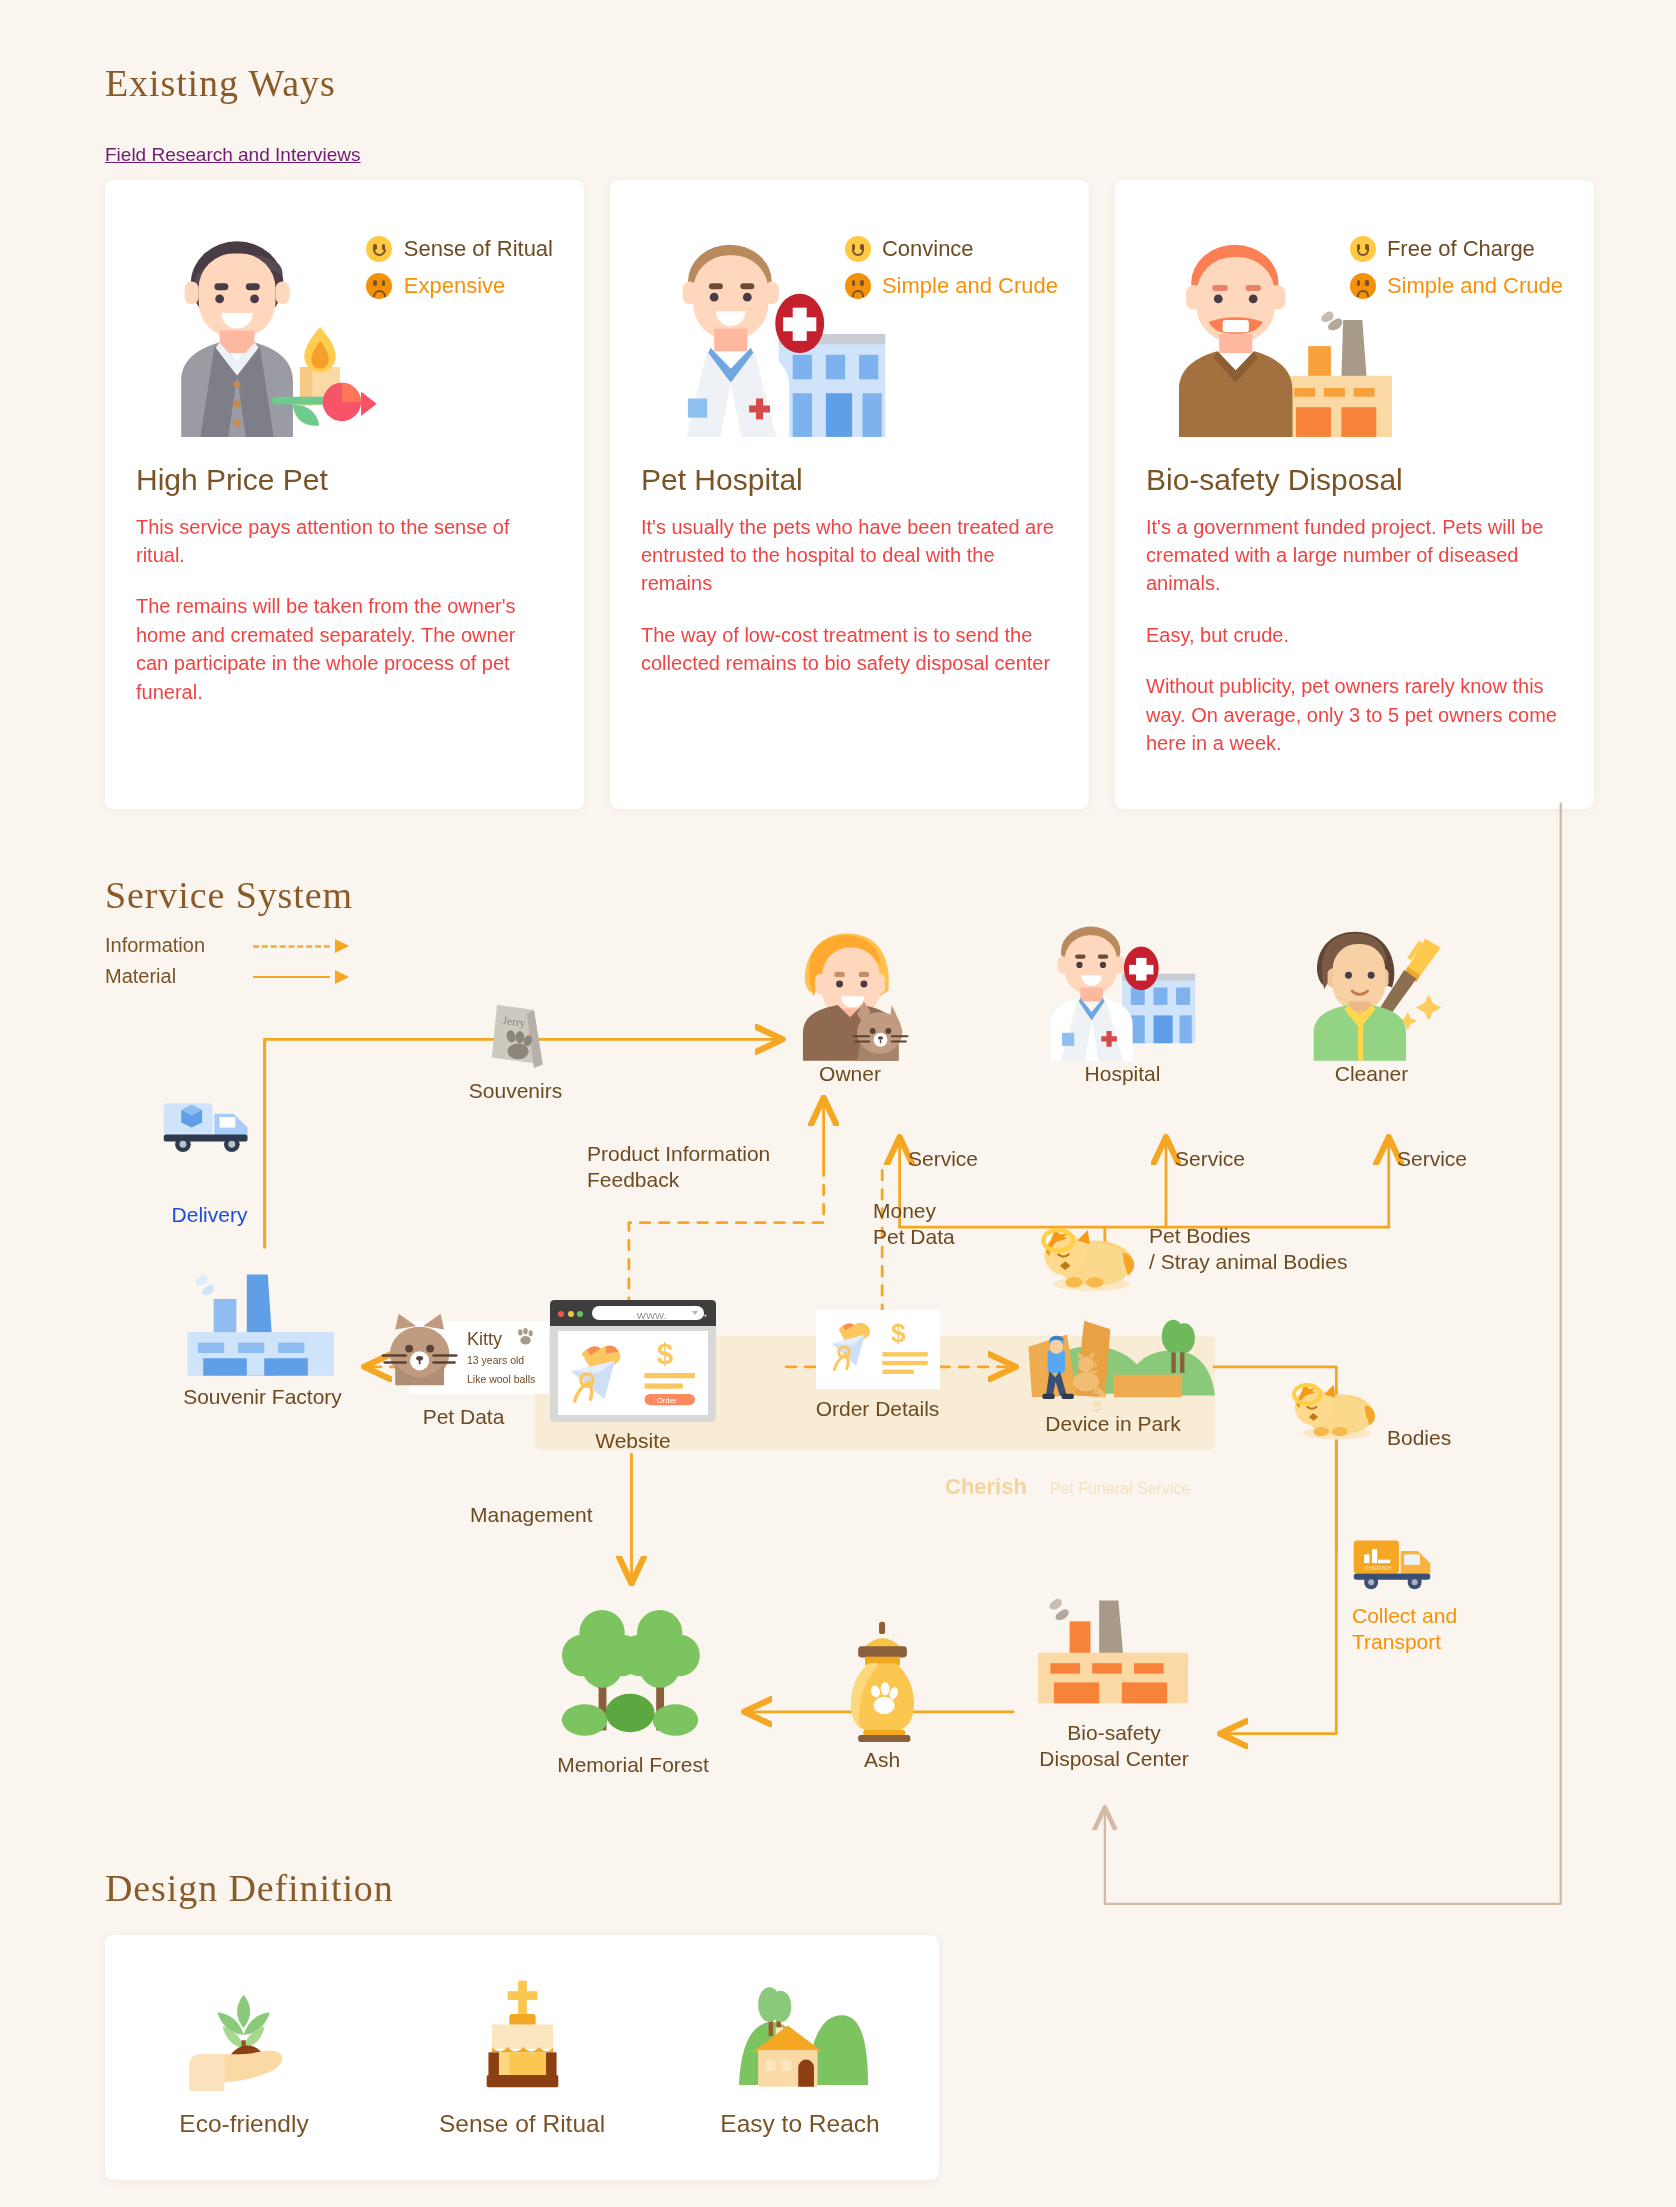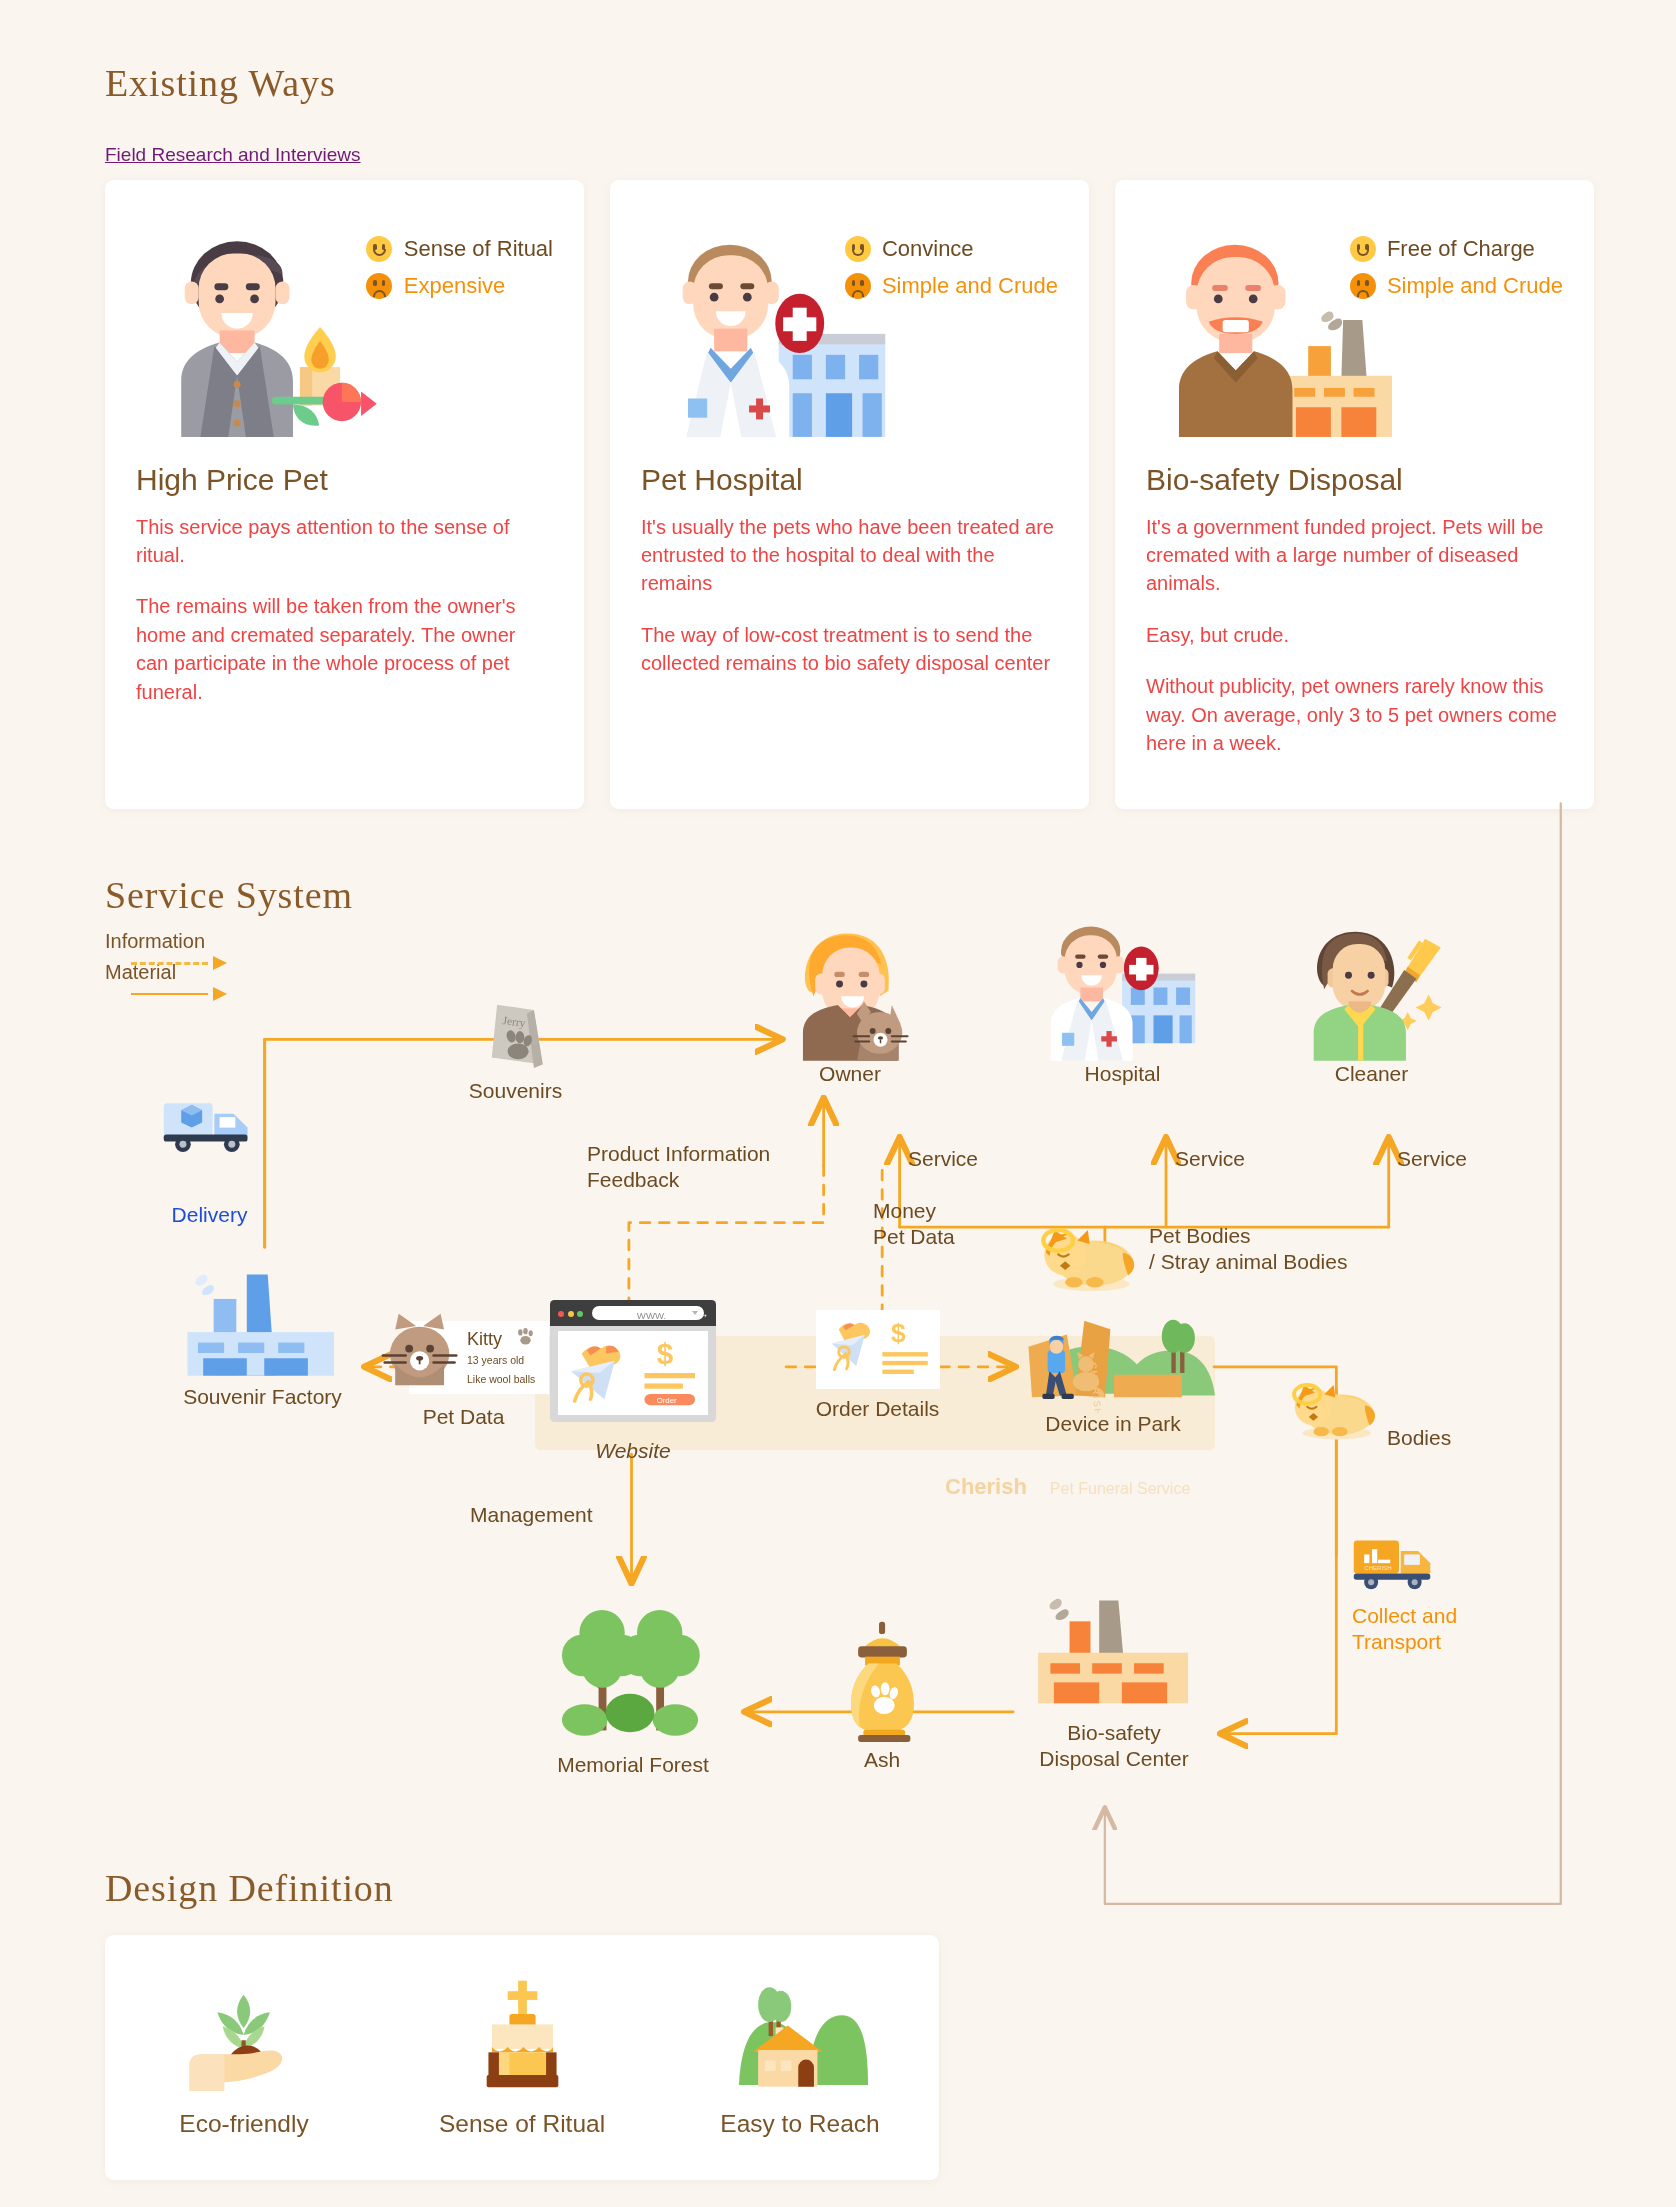--- a/index.html
+++ b/index.html
@@ -56,21 +56,21 @@
   .face.sad .mouth {
     top: 17.5px; border: 2.3px solid #7a5327; border-bottom: none; border-radius: 12.2px 12.2px 0 0;
   }
   .card-illus { position: absolute; left: 26px; top: 26px; width: 227px; height: 201px; }
   .card-title { font-size: 30px; color: #7a5327; margin-bottom: 15.7px; }
   .card-body  { font-size: 20px; line-height: 1.42; color: #ef4444; }
   .card-body p { margin-bottom: 23px; }
 
   
   .legend { position: absolute; }
-  .legend-row { display: flex; align-items: center; height: 31px; flex-direction: column; }
+  .legend-row { display: flex; align-items: center; height: 31px; }
   .legend-lbl { width: 148px; font-size: 20px; color: #7a5327; }
   .legend-art { width: 96px; height: 19px; position: relative; }
   .legend-art .ln { position: absolute; left: 0; top: 8.7px; height: 2.6px; width: 77px; background: #f5a623; }
   .legend-art.dash .ln { background: none; border-top: 3.1px dashed #f5b843; }
   .legend-art .hd {
     position: absolute; right: 0; top: 2.6px; width: 0; height: 0;
     border-left: 14px solid #f5a623; border-top: 7px solid transparent; border-bottom: 7px solid transparent;
   }
 
   .node { position: absolute; text-align: center; }
@@ -580,21 +580,21 @@
         <circle cx="26" cy="48" r="7" fill="none" stroke="#fbc75e" stroke-width="4"></circle>
       </svg>
       <svg style="position:absolute;right:14px;top:38px;" width="61" height="70" viewBox="0 0 70 80">
         <text x="18" y="30" font-family="Liberation Sans, sans-serif" font-size="34" font-weight="bold" fill="#fbc75e">$</text>
         <rect x="4" y="40" width="58" height="6" fill="#fbc75e"></rect>
         <rect x="4" y="52" width="44" height="6" fill="#fbc75e"></rect>
         <rect x="4" y="64" width="58" height="13" rx="6.5" fill="#fb8b5e"></rect>
         <text x="18" y="74" font-family="Liberation Sans, sans-serif" font-size="9" fill="#ffffff">Order</text>
       </svg>
     </div>
-    <div class="node-lbl" style="margin-top:16px;font-style:italic;">Website</div>
+    <div class="node-lbl" style="margin-top:6px;">Website</div>
   </div>
 
   <div class="node" style="left:790px; top:1310px; width:175px;">
     <div style="position:relative;width:124px;height:79px;background:#fff;margin:0 auto;">
       <svg width="124" height="79" viewBox="0 0 142 90">
         <path d="M26 22 q8-10 18-5 q8-6 16 2 q5 8 -3 13 l-22 7Z" fill="#fbc75e"></path>
         <path d="M31 19 q7-7 13-2 -5 3 -10 6Z" fill="#f78f52"></path>
         <path d="M18 38 L56 28 L46 64 Z" fill="#cfe0f5"></path>
         <path d="M18 38 L56 28 L42 40 Z" fill="#e6eefb"></path>
         <path d="M34 50 q-10 7 -13 18" fill="none" stroke="#fbc75e" stroke-width="3.4" stroke-linecap="round"></path>

